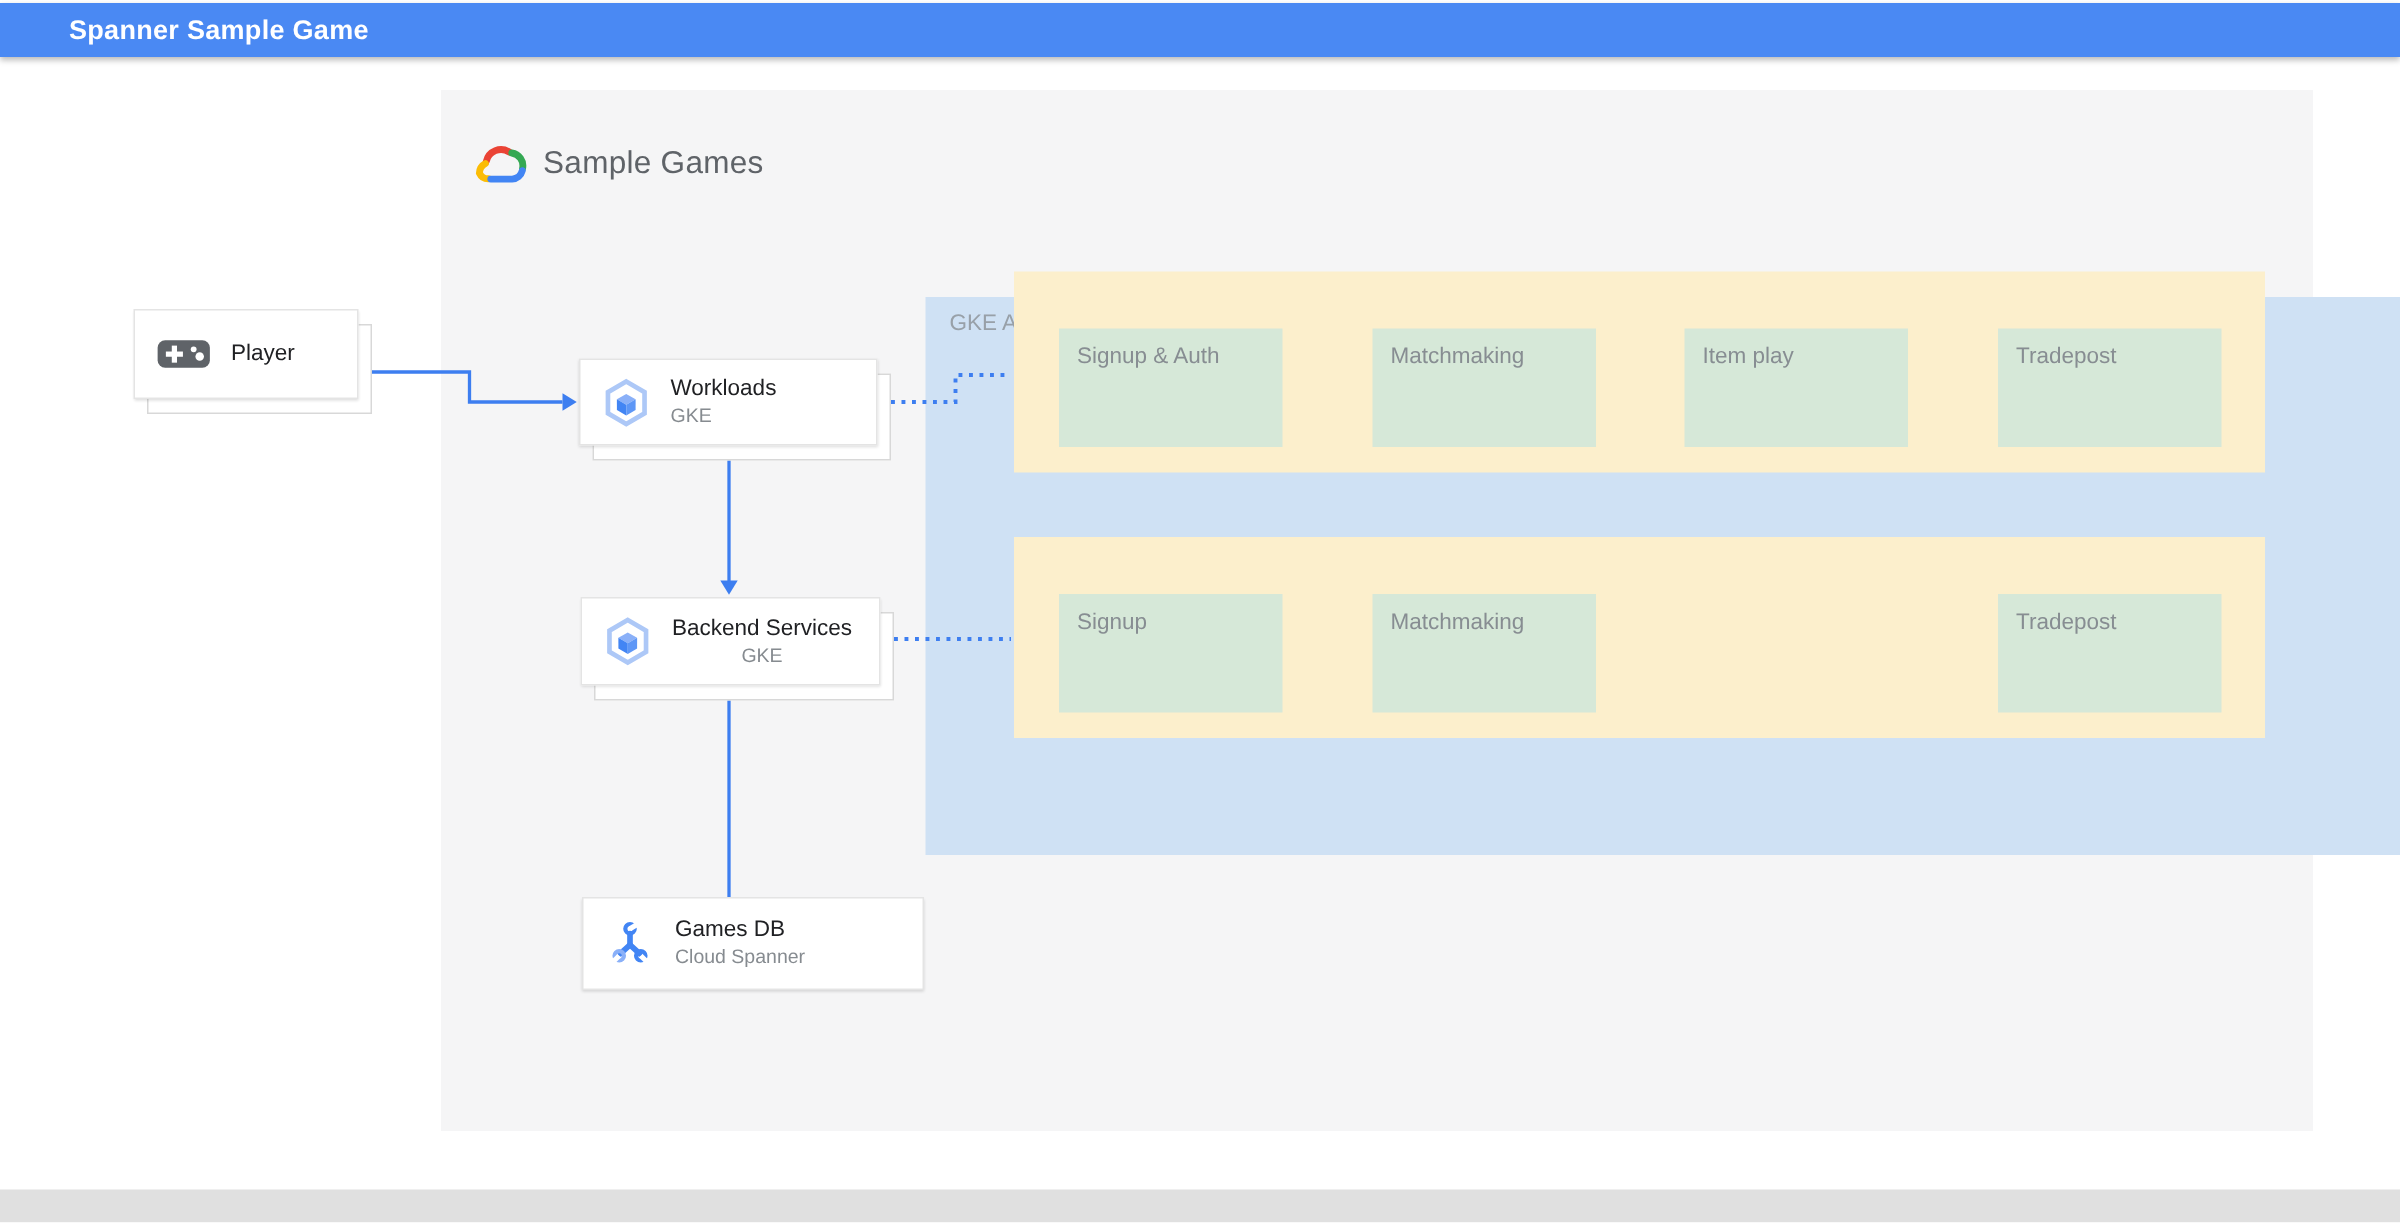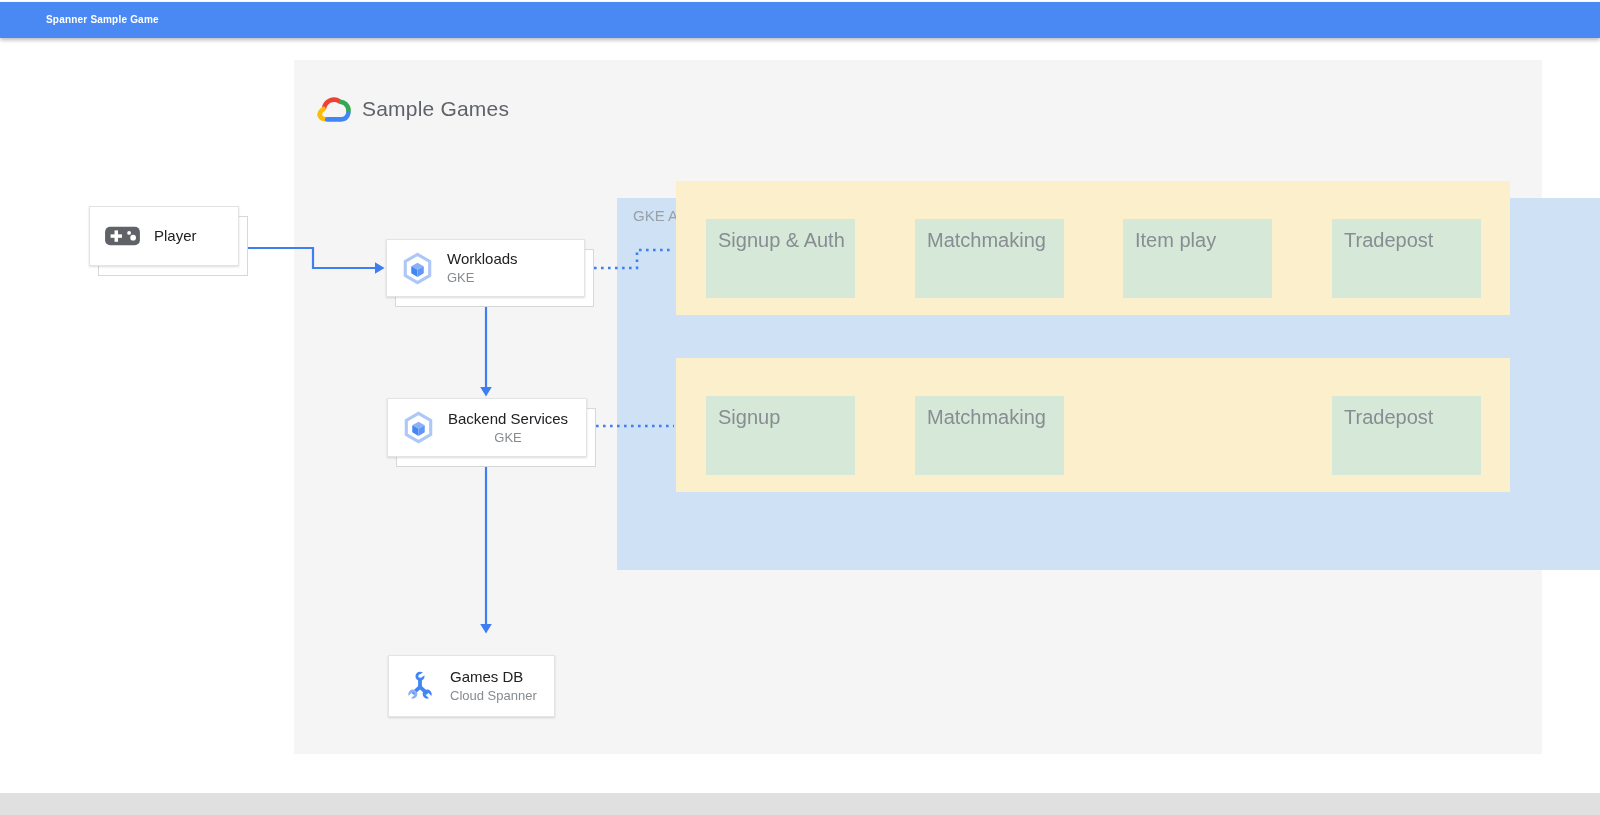--- a/index.html
+++ b/index.html
@@ -4,21 +4,21 @@
 <style>
   * { margin:0; padding:0; box-sizing:border-box; }
   html,body { width:1600px; height:815px; background:#ffffff; }
   body { font-family:"Liberation Sans", sans-serif; }
   .page { position:relative; width:1600px; height:815px; background:#ffffff; overflow:hidden; }
 
   
   .titlebar { position:absolute; top:2px; left:0; width:1600px; height:36px;
     background:#4a89f3; box-shadow:0 2px 4px rgba(0,0,0,0.28); z-index:20; }
   .titlebar .title { display:block; padding-left:46px; line-height:36px;
-    color:#ffffff; font-size:10px; font-weight:bold; letter-spacing:0.2px; }
+    color:#ffffff; font-size:18px; font-weight:bold; letter-spacing:0.2px; }
 
   
   .canvas { position:absolute; left:294px; top:60px; width:1248px; height:694px;
     background:#f5f5f6; z-index:1; }
 
   
   .gcp-logo { position:absolute; left:315px; top:94px; display:flex; align-items:center; z-index:3; }
   .gcp-logo svg { display:block; }
   .gcp-logo .logo-text { margin-left:9px; font-size:21px; color:#5f6368; letter-spacing:0.2px; }
   .gcp-logo .brand { margin-right:6px; }
@@ -26,42 +26,42 @@
   
   .gke-box { position:absolute; left:323px; top:138px; width:1217px; height:372px;
     background:#cfe1f4; z-index:2; }
   .gke-label { position:absolute; left:16px; top:9px; font-size:15px; color:#98a0a8; }
 
   
   .wrow { position:absolute; left:676px; width:834px; height:134px; background:#fcefcc; z-index:3; }
   .wrow.r1 { top:181px; }
   .wrow.r2 { top:358px; }
   .service-box { position:absolute; top:38px; width:149px; height:79px; background:#d6e8d8; }
-  .service-box .sb-label { display:block; padding:10px 10px 0 12px; font-size:20px; color:#878d92; }
+  .service-box .sb-label { display:block; padding:10px 10px 0 12px; font-size:15px; color:#878d92; }
   .sb-0 { left:30px; } .sb-1 { left:239px; } .sb-2 { left:447px; } .sb-3 { left:656px; }
 
   
   .edges { position:absolute; left:0; top:0; width:1600px; height:815px; z-index:4; pointer-events:none; }
 
   
   .card { position:absolute; z-index:5; }
   .card .echo { position:absolute; left:9px; top:10px; width:100%; height:100%;
     background:#ffffff; border:1px solid #d8d8d8; }
   .card .face { position:absolute; left:0; top:0; width:100%; height:100%;
     background:#ffffff; border:1px solid #e4e4e4; box-shadow:0 1px 2px rgba(0,0,0,0.14);
     display:flex; align-items:center; padding-left:14px; }
   .card .face .icon-wrap { flex:0 0 auto; display:flex; align-items:center; }
   .card .face .txt { margin-left:13px; }
   .card-title { font-size:15px; color:#202124; line-height:18px; }
   .card-sub { font-size:13px; color:#868b90; line-height:16px; margin-top:2px; }
 
   .player-card    { left:89px;  top:206px; width:150px; height:60px; }
   .workloads-card { left:386px; top:239px; width:199px; height:58px; }
   .backend-card   { left:387px; top:398px; width:200px; height:59px;text-align:center; }
-  .gamesdb-card   { left:388px; top:655px; width:167px; height:62px; }
+  .gamesdb-card   { left:388px; top:598px; width:228px; height:62px; }
 
   
   .bottombar { position:absolute; left:0; top:793px; width:1600px; height:22px;
     background:#e0e0e0; z-index:20; }
 </style>
 </head>
 <body>
 
 <div class="page">
 

